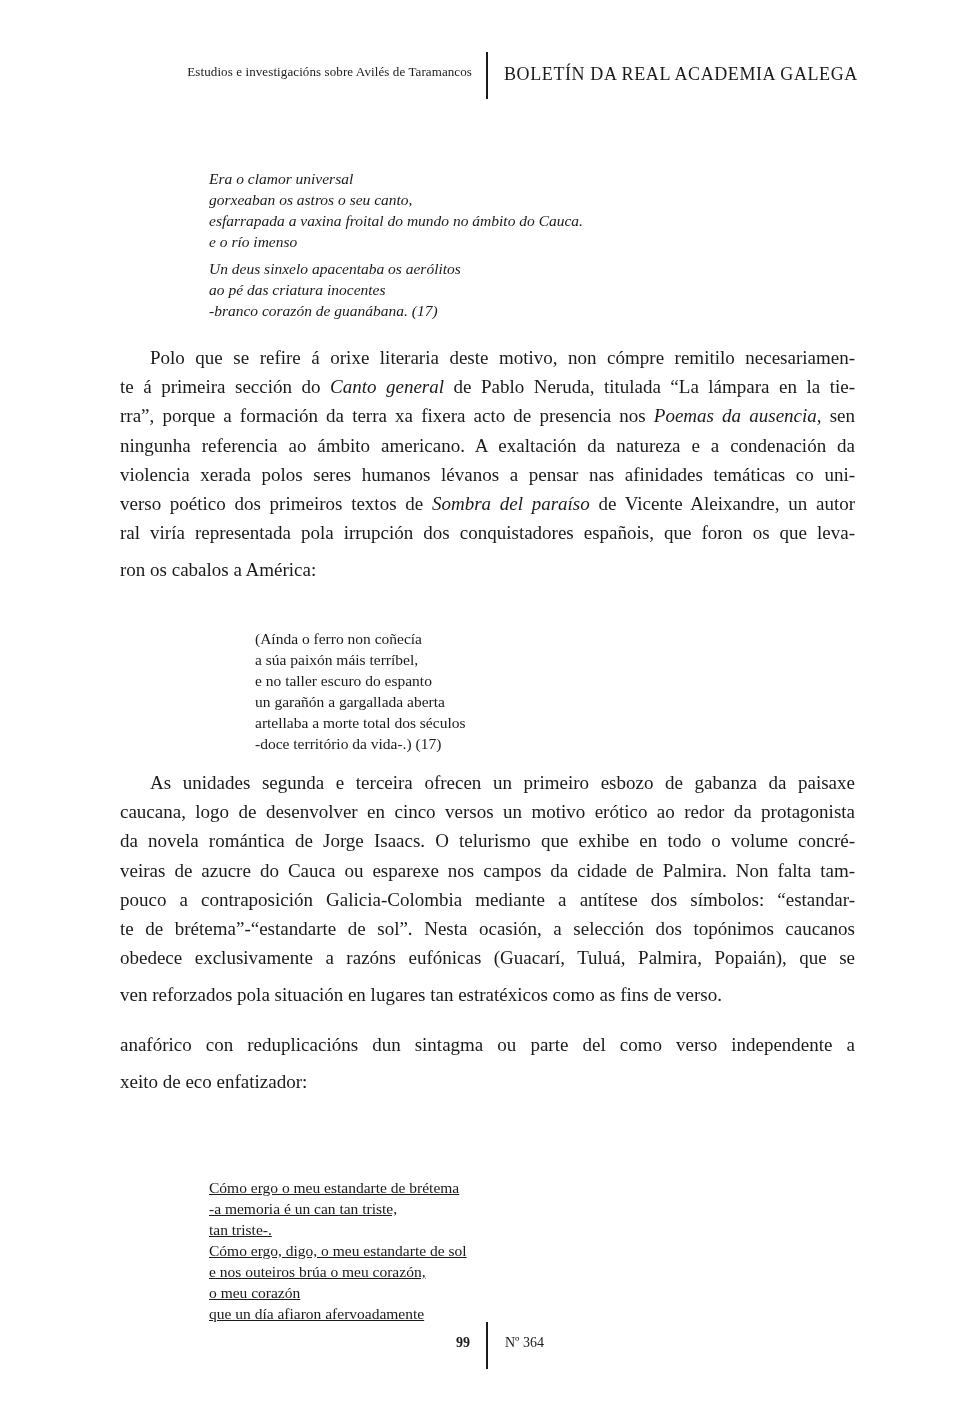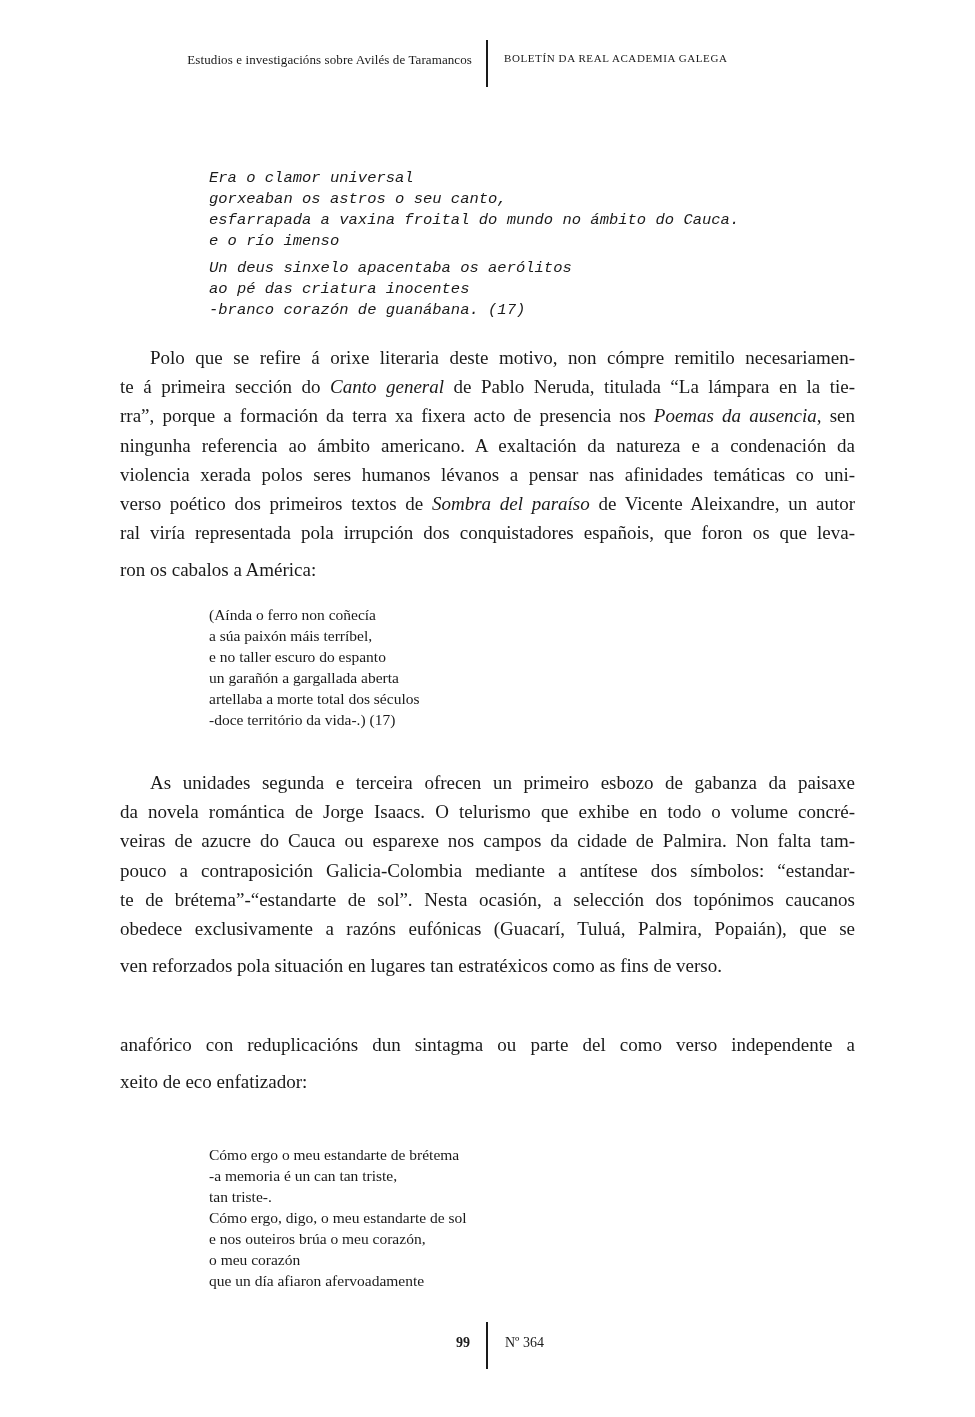--- a/index.html
+++ b/index.html
@@ -1,39 +1,39 @@
 <!DOCTYPE html>
 <html><head>
 <meta charset="utf-8">
 <style>
   html, body { margin: 0; padding: 0; background: #ffffff; }
   body {
     width: 975px; height: 1417px; position: relative; overflow: hidden;
     font-family: "Liberation Serif", "DejaVu Serif", serif; color: #1a1a1a;
   }
   .header {
-    position: absolute; top: 40px; left: 0; width: 975px; height: 47px;
+    position: absolute; top: 52px; left: 0; width: 975px; height: 47px;
   }
   .header .left {
     position: absolute; right: 503px; top: 12px; font-size: 13px; white-space: nowrap;
     letter-spacing: 0.1px;
   }
   .header .divider, .footer .divider {
     position: absolute; left: 486px; width: 1.5px; background: #1a1a1a;
   }
   .header .divider { top: 0; height: 47px; }
   .header .right {
-    position: absolute; left: 504px; top: 12px; font-size: 11px; white-space: nowrap;
+    position: absolute; left: 504px; top: 12px; font-size: 18px; white-space: nowrap;
     letter-spacing: 0.6px;
   }
   .poem {
     position: absolute; left: 209px; font-size: 15.5px; line-height: 21px; white-space: nowrap;
   }
   .poem .line { display: block; }
-  .poem.italic { font-style: italic; font-family: Liberation Mono, monospace; }
+  .poem.italic { font-style: italic; }
   .poem .stanza-gap { display: block; height: 6px; }
   .para {
     position: absolute; left: 120px; width: 735px; font-size: 19px; line-height: 29.2px;
     text-align: justify; text-align-last: left;
   }
   .para .line { display: block; text-align: justify; text-align-last: justify; white-space: nowrap; }
   .para .line.last { text-align-last: left; margin-top: 8px; }
   .para .line.indent { padding-left: 30px; }
   .para em { font-style: italic; }
   .footer {
@@ -71,45 +71,46 @@
     <span class="line indent">Polo que se refire á orixe literaria deste motivo, non cómpre remitilo necesariamen-</span>
     <span class="line">te á primeira sección do <em>Canto general</em> de Pablo Neruda, titulada “La lámpara en la tie-</span>
     <span class="line">rra”, porque a formación da terra xa fixera acto de presencia nos <em>Poemas da ausencia</em>, sen</span>
     <span class="line">ningunha referencia ao ámbito americano. A exaltación da natureza e a condenación da</span>
     <span class="line">violencia xerada polos seres humanos lévanos a pensar nas afinidades temáticas co uni-</span>
     <span class="line">verso poético dos primeiros textos de <em>Sombra del paraíso</em> de Vicente Aleixandre, un autor</span>
     <span class="line">ral viría representada pola irrupción dos conquistadores españois, que foron os que leva-</span>
     <span class="line last">ron os cabalos a América:</span>
   </div>
 
-<div class="poem" style="top:604px;">
+<div class="poem" style="top:628px;margin-left:46px;">
   <span class="line">(Aínda o ferro non coñecía</span>
   <span class="line">a súa paixón máis terríbel,</span>
   <span class="line">e no taller escuro do espanto</span>
   <span class="line">un garañón a gargallada aberta</span>
   <span class="line">artellaba a morte total dos séculos</span>
   <span class="line">-doce território da vida-.) (17)</span>
 </div>
 
 <div class="para" style="top:768px;">
   <span class="line indent">As unidades segunda e terceira ofrecen un primeiro esbozo de gabanza da paisaxe</span>
+  <span class="line">caucana, logo de desenvolver en cinco versos un motivo erótico ao redor da protagonista</span>
   <span class="line">da novela romántica de Jorge Isaacs. O telurismo que exhibe en todo o volume concré-</span>
   <span class="line">veiras de azucre do Cauca ou esparexe nos campos da cidade de Palmira. Non falta tam-</span>
   <span class="line">pouco a contraposición Galicia-Colombia mediante a antítese dos símbolos: “estandar-</span>
   <span class="line">te de brétema”-“estandarte de sol”. Nesta ocasión, a selección dos topónimos caucanos</span>
   <span class="line">obedece exclusivamente a razóns eufónicas (Guacarí, Tuluá, Palmira, Popaián), que se</span>
   <span class="line last">ven reforzados pola situación en lugares tan estratéxicos como as fins de verso.</span>
 </div>
 
 <div class="para" style="top:1030px;">
   <span class="line">anafórico con reduplicacións dun sintagma ou parte del como verso independente a</span>
   <span class="line last">xeito de eco enfatizador:</span>
 </div>
 
-<div class="poem" style="top:1144px;">
+<div class="poem" style="top:1177px;text-decoration:underline;">
   <span class="line">Cómo ergo o meu estandarte de brétema</span>
   <span class="line">-a memoria é un can tan triste,</span>
   <span class="line">tan triste-.</span>
   <span class="line">Cómo ergo, digo, o meu estandarte de sol</span>
   <span class="line">e nos outeiros brúa o meu corazón,</span>
   <span class="line">o meu corazón</span>
   <span class="line">que un día afiaron afervoadamente</span>
 </div>
 
 <div class="footer">

